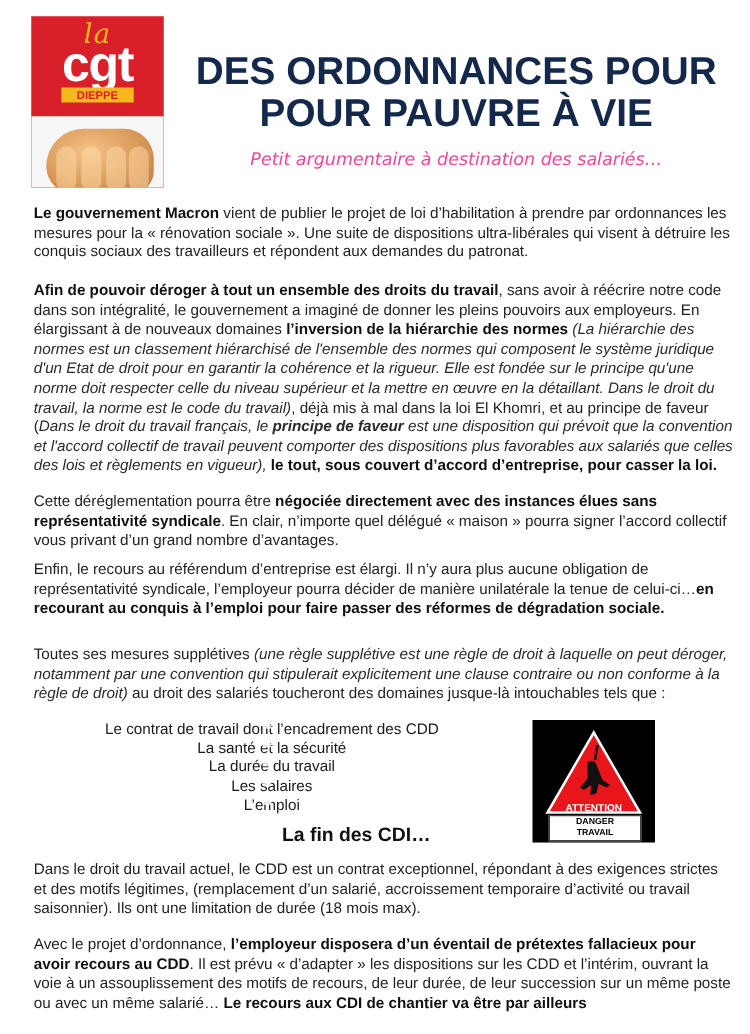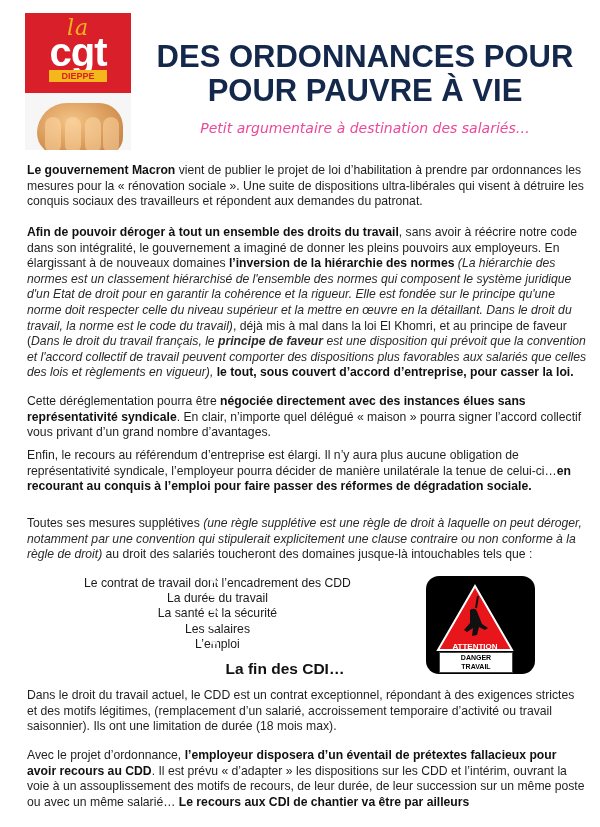--- a/index.html
+++ b/index.html
@@ -18,21 +18,21 @@
     .body { position: absolute; left: 27px; width: 560px; font-size: 12.2px; line-height: 15.6px; color: #1f1f1f; }
     .body p { margin: 0; }
     b { color: #111; }
     i { color: #2a2a2a; }
 
     .list { position: absolute; left: 84px; top: 576px; font-size: 12.2px; line-height: 15.2px; }
     .list .li { display: flex; align-items: center; height: 15.2px; flex-direction: column; }
     .bullet { width: 11px; height: 11px; border-radius: 50%; background: radial-gradient(circle at 35% 35%, #f58a7a, #d9302a); margin-right: 8px; position: relative; }
     .bullet::after { content: ""; position: absolute; left: 2px; right: 2px; top: 4px; height: 3px; background: #ffffff; opacity: 0.8; border-radius: 1px; }
 
-    .danger { position: absolute; left: 426px; top: 576px; width: 109px; height: 98px; background: #000000; border-radius: 13px; }
+    .danger { position: absolute; left: 426px; top: 576px; width: 98px; height: 98px; background: #000000; }
     .danger svg { position: absolute; left: 0; top: 0; }
     .danger .att { position: absolute; left: 14px; width: 70px; top: 66px; text-align: center; color: #fff; font-size: 8px; font-weight: bold; }
     .danger .box { position: absolute; left: 13px; top: 76px; width: 72px; height: 19px; background: #fff; border: 1px solid #444; }
     .danger .box span { display: block; text-align: center; font-size: 7px; font-weight: bold; line-height: 9px; color: #000; }
 
     .section-title { position: absolute; left: 170px; top: 660px; width: 230px; text-align: center; font-size: 15.5px; font-weight: bold; color: #111; }
   </style>
 </head>
 <body>
 
@@ -76,25 +76,25 @@
   <p><span>Toutes ses mesures supplétives </span><i>(une règle supplétive est une règle de droit à laquelle on peut déroger, notamment par une convention qui stipulerait explicitement une clause contraire ou non conforme à la règle de droit)</i><span> au droit des salariés toucheront des domaines jusque-là intouchables tels que :</span></p>
 </div>
 
 <div class="list">
   <div class="li">
       <span class="bullet"></span>
       <span>Le contrat de travail dont l’encadrement des CDD</span>
     </div>
   <div class="li">
       <span class="bullet"></span>
-      <span>La durée du travail</span>
+      <span>La santé et la sécurité</span>
     </div>
   <div class="li">
       <span class="bullet"></span>
-      <span>La santé et la sécurité</span>
+      <span>La durée du travail</span>
     </div>
   <div class="li">
       <span class="bullet"></span>
       <span>Les salaires</span>
     </div>
   <div class="li">
       <span class="bullet"></span>
       <span>L’emploi</span>
     </div>
 </div>

